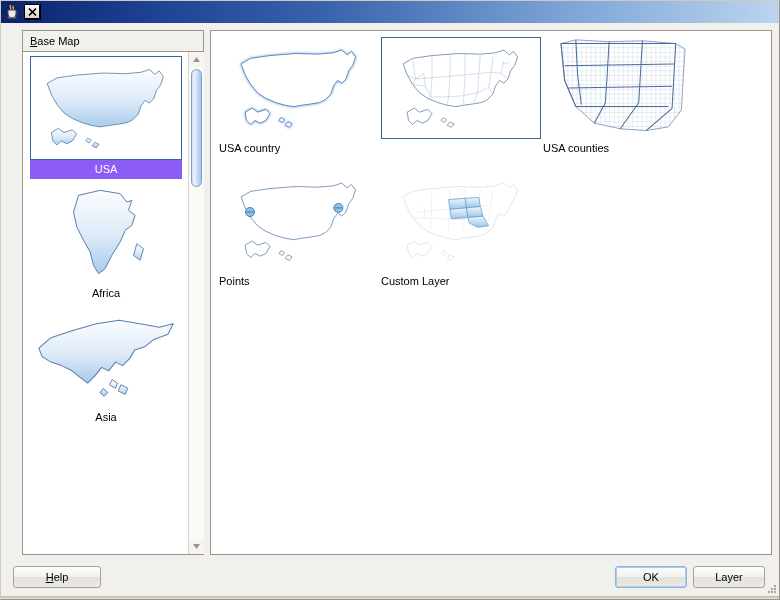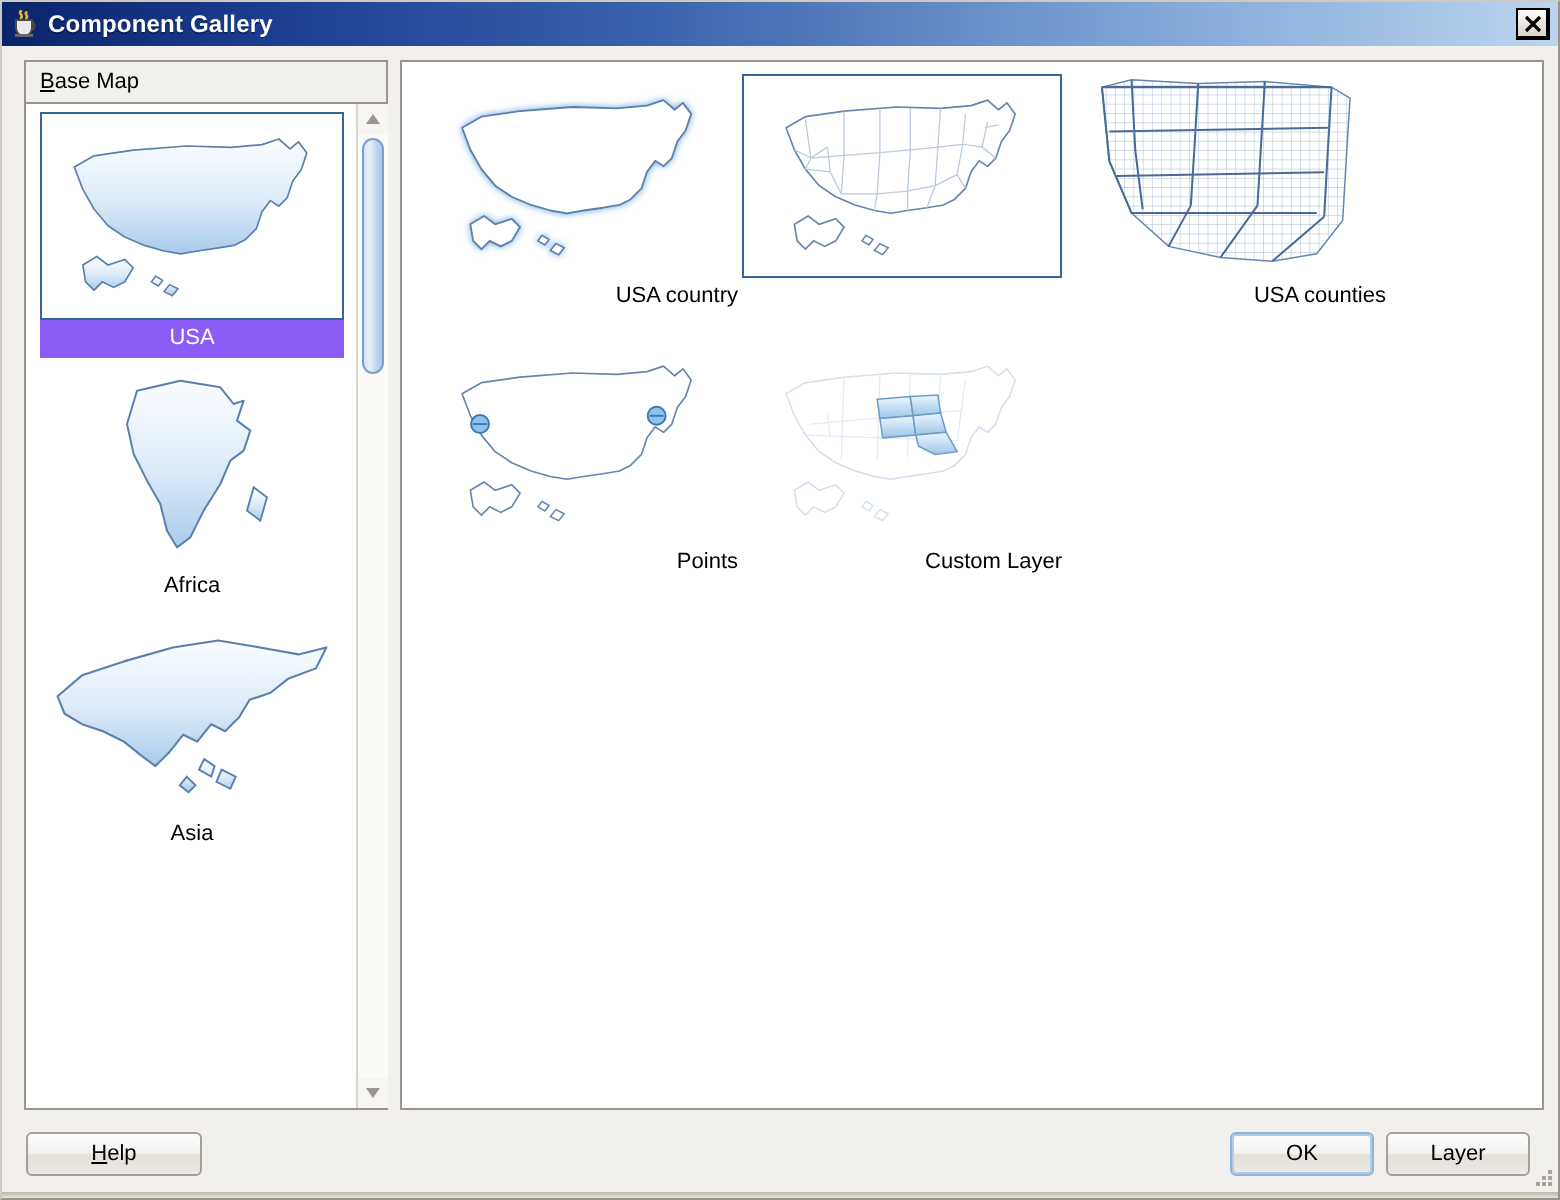--- a/index.html
+++ b/index.html
@@ -62,21 +62,21 @@
     justify-content: center;
     margin-right: 2px;
     cursor: default;
   }
   .winbtn svg { display: block; }
 
   
   #content {
     flex: 1 1 auto;
     display: flex;
-    padding: 7px 7px 0 11px;
+    padding: 7px 7px 0 21px;
     gap: 6px;
     min-height: 0;
   }
 
   
   .panel {
     display: flex;
     flex-direction: column;
     border: 1px solid #9a958c;
     background: #ffffff;
@@ -187,21 +187,21 @@
     height: 102px;
     border: 1px solid transparent;
     background: #fff;
     display: flex;
     align-items: center;
     justify-content: center;
     overflow: hidden;
   }
   .al-item.selected .al-thumb { border-color: #33669e; border-width: 1px; }
   .al-label {
-    text-align: right;
+    text-align: left;
     font-size: 11px;
     padding: 3px 0 4px 0;
     color: #000;
   }
   .al-item.selected .al-label {
     background: #3366bb;
     color: #ffffff;
   }
 
   
@@ -266,21 +266,20 @@
   <div id="titlebar">
     <span class="tb-icon">
       <svg width="16" height="16" viewBox="0 0 16 16">
         <path d="M4 6 h8 v4 a4 4 0 0 1 -4 4 a4 4 0 0 1 -4 -4 z" fill="#e9e9e9" stroke="#4a4a4a" stroke-width="1"></path>
         <path d="M12 7 a2.2 2.2 0 0 1 0 4" fill="none" stroke="#4a4a4a" stroke-width="1"></path>
         <path d="M6.5 1.5 c-1.6 1.2 1.6 2 0 3.4" fill="none" stroke="#f2b01e" stroke-width="1.3" stroke-linecap="round"></path>
         <path d="M9.2 2.2 c-1.3 1 1.3 1.7 0 2.8" fill="none" stroke="#f2b01e" stroke-width="1.3" stroke-linecap="round"></path>
         <rect x="3.5" y="13" width="9" height="1.4" fill="#6c6c6c"></rect>
       </svg>
     </span>
-    <span class="tb-title">Component Gallery</span>
     <div class="winbtn" title="Close">
       <svg width="9" height="8" viewBox="0 0 9 8">
         <path d="M1 0.5 L4.5 4 L8 0.5 M1 7.5 L4.5 4 L8 7.5" stroke="#000" stroke-width="1.6" fill="none"></path>
       </svg>
     </div>
   </div>
 
   <div id="content">
 
     <div class="panel" id="left-panel">

